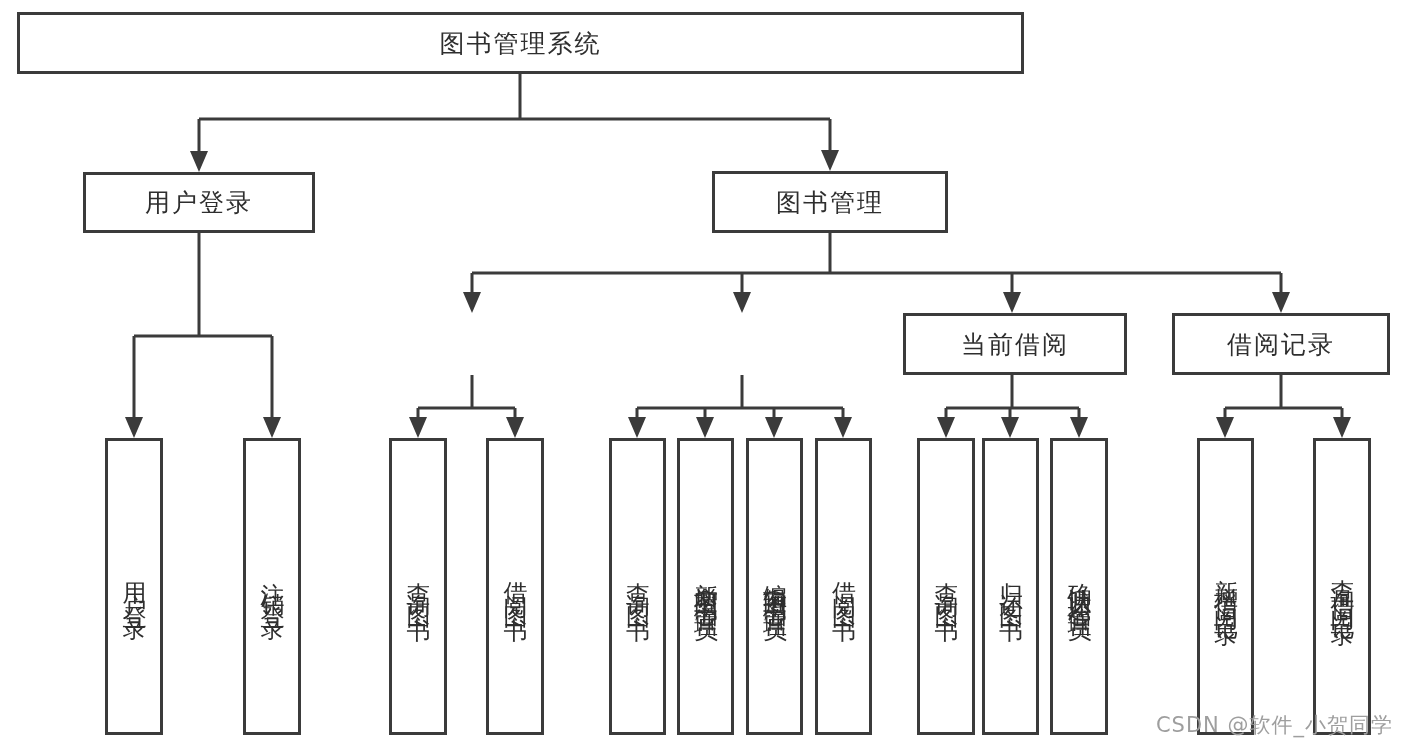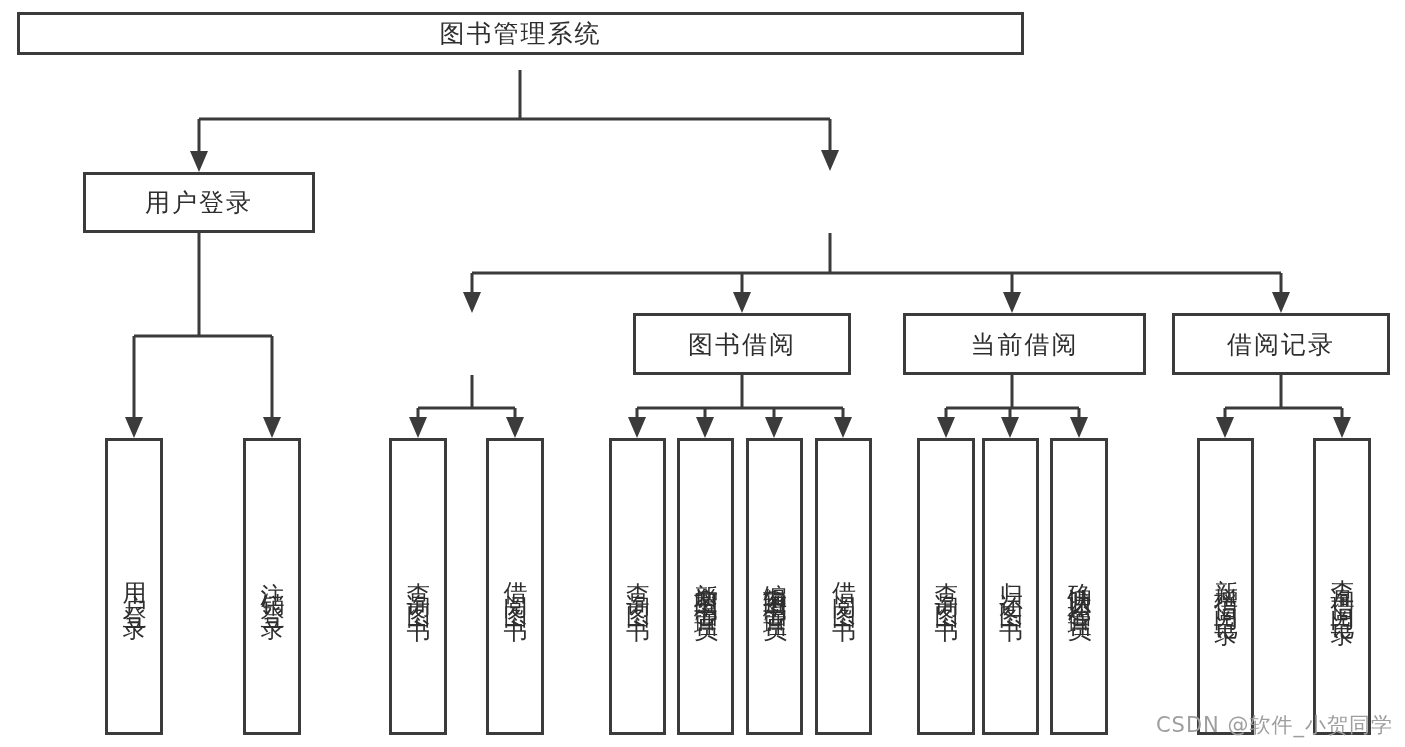--- a/index.html
+++ b/index.html
@@ -109,29 +109,29 @@
          M696 417 L714 417 L705 438 Z
          M765 417 L783 417 L774 438 Z
          M834 417 L852 417 L843 438 Z
          M937 417 L955 417 L946 438 Z
          M1001 417 L1019 417 L1010 438 Z
          M1070 417 L1088 417 L1079 438 Z
          M1216 417 L1234 417 L1225 438 Z
          M1333 417 L1351 417 L1342 438 Z" fill="#3b3b3b" stroke="none"></path>
   </svg>
 
-  <div class="box hlabel" style="left:17px; top:12px; width:1007px; height:43px;">图书管理系统</div>
+  <div class="box hlabel" style="left:17px; top:12px; width:1007px; height:62px;">图书管理系统</div>
 
   <div class="box hlabel" style="left:83px; top:172px; width:232px; height:61px;">用户登录</div>
 
+  <div class="box hlabel" style="left:712px; top:171px; width:236px; height:62px;">图书管理</div>
 
 
-  <div class="box hlabel" style="left:633px; top:313px; width:218px; height:62px;">图书借阅</div>
 
-  <div class="box hlabel" style="left:903px; top:313px; width:243px; height:62px;">当前借阅</div>
+  <div class="box hlabel" style="left:903px; top:313px; width:224px; height:62px;">当前借阅</div>
 
   <div class="box hlabel" style="left:1172px; top:313px; width:218px; height:62px;">借阅记录</div>
 
   <div class="box" style="left:105px; top:438px; width:58px; height:297px;">
     <span class="vtext vs4">用户登录</span>
   </div>
 
   <div class="box" style="left:243px; top:438px; width:58px; height:297px;">
     <span class="vtext vs4">注销登录</span>
   </div>

